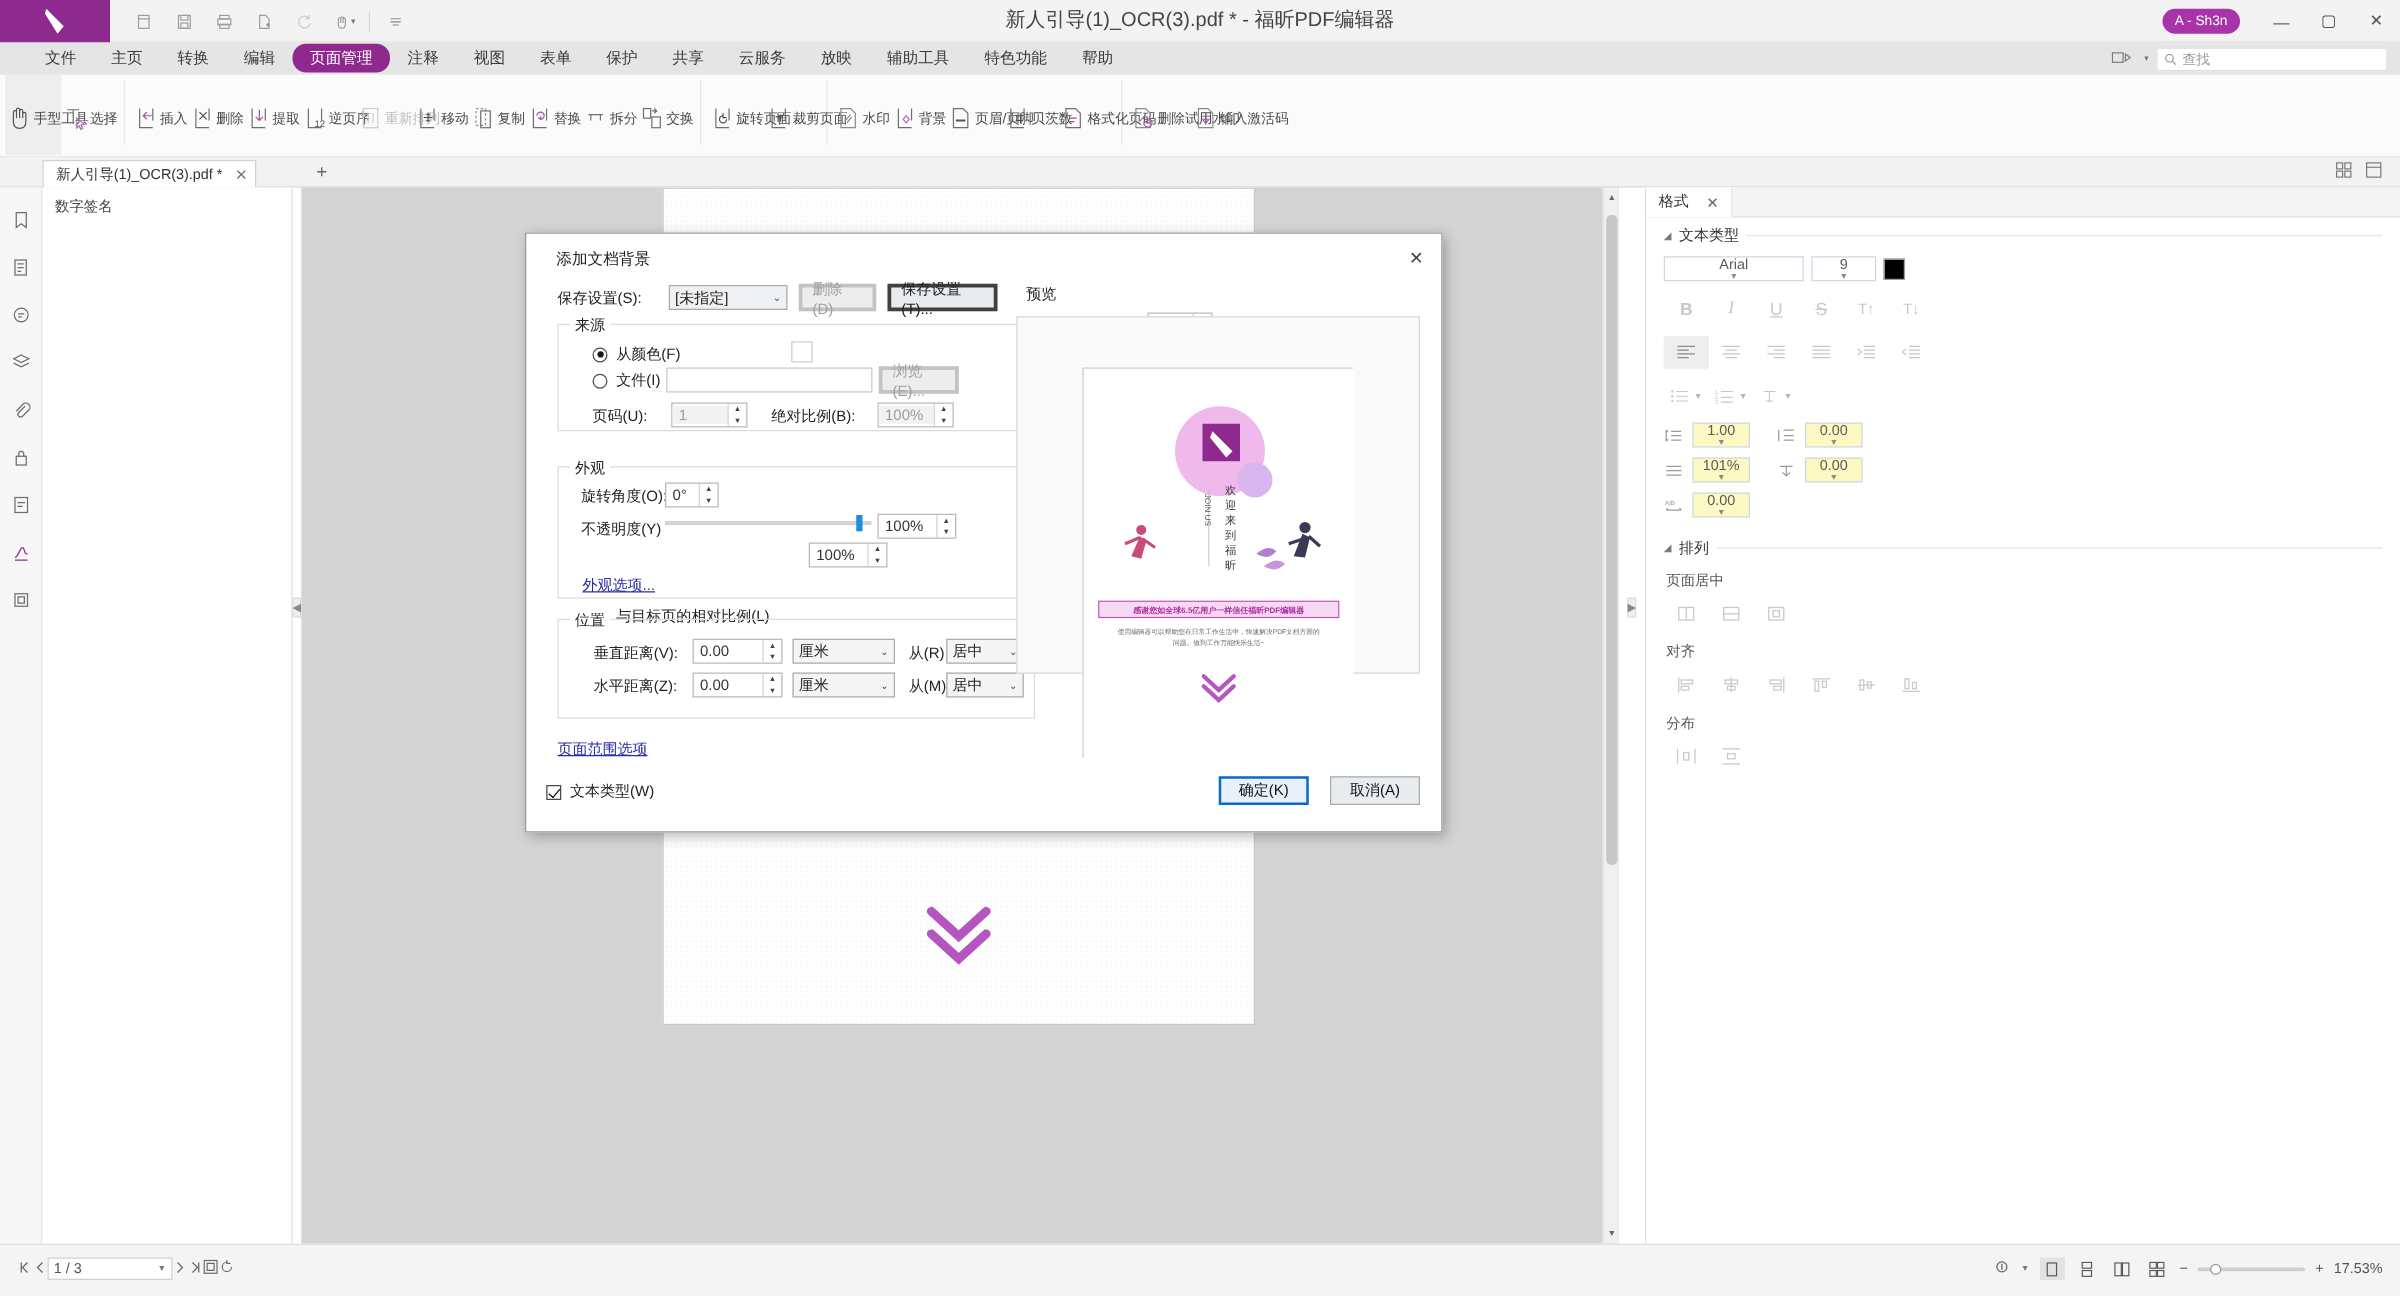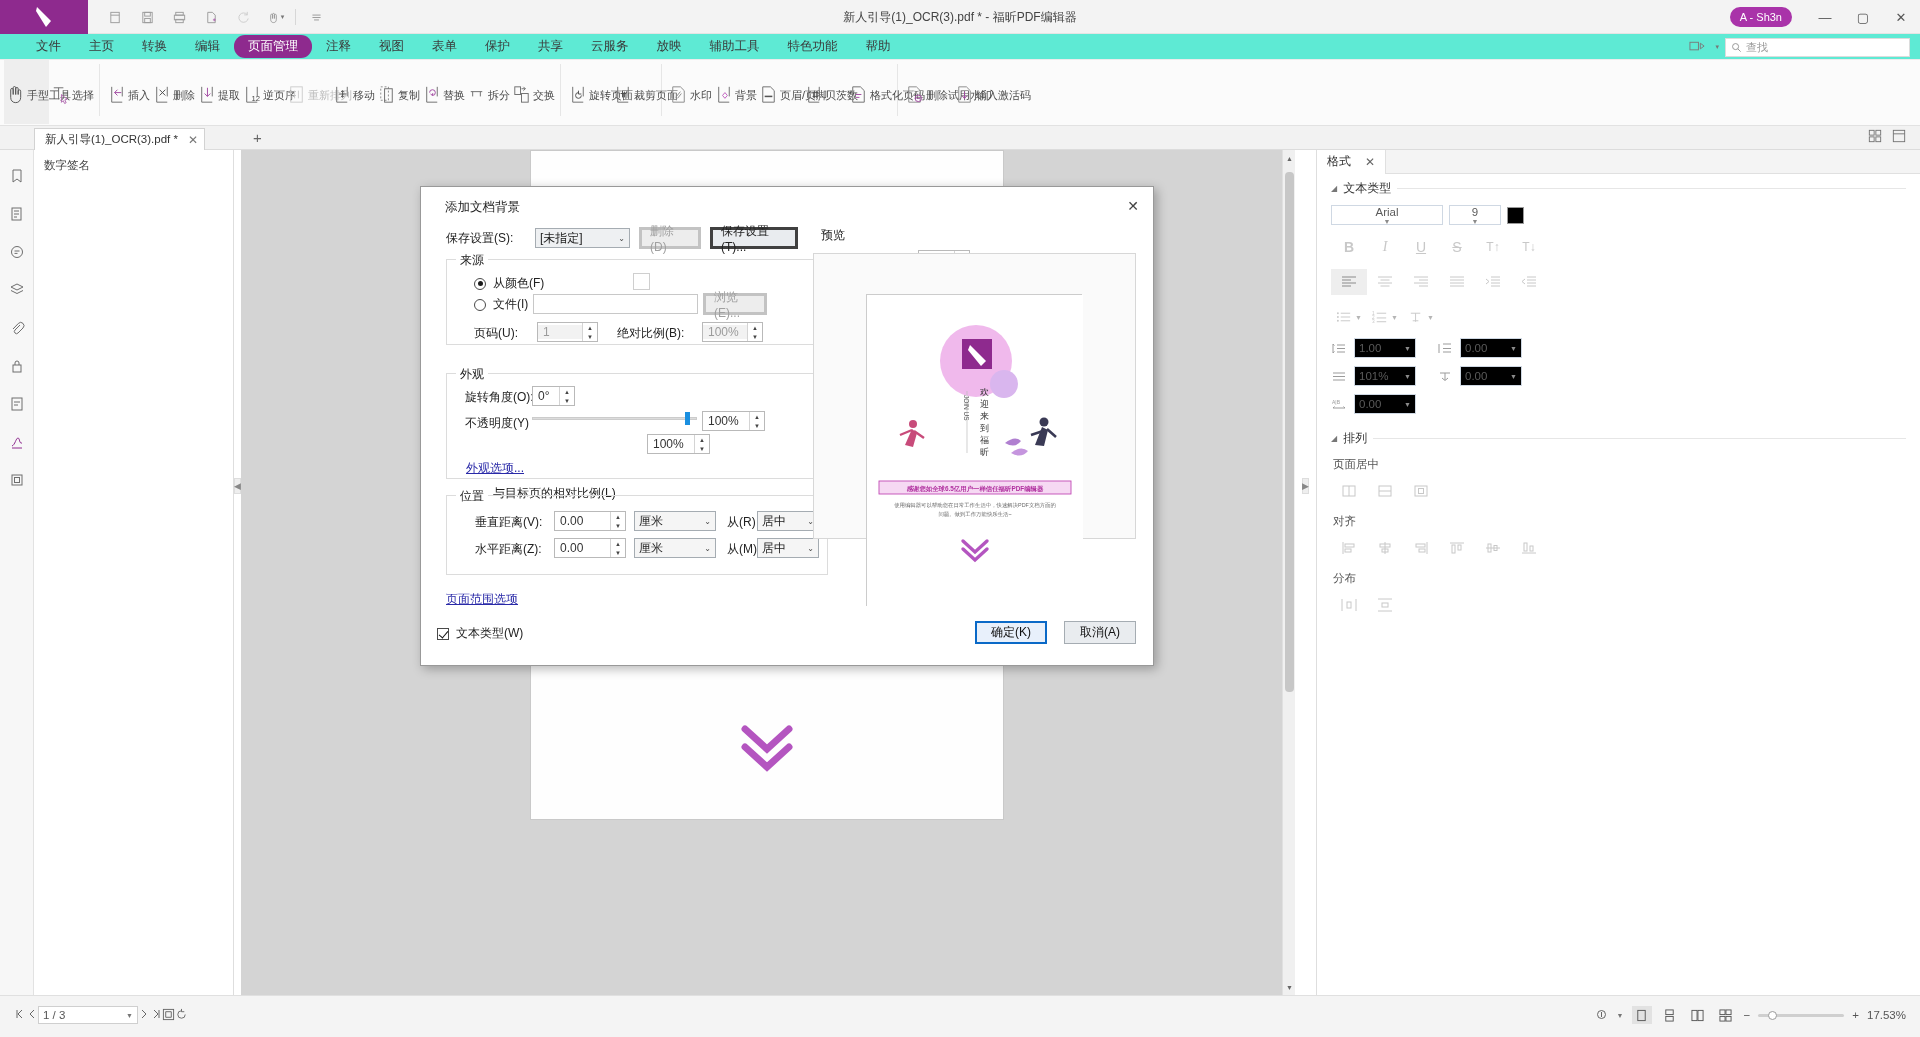--- a/index.html
+++ b/index.html
@@ -13,27 +13,27 @@
   .app { position:relative; width:1920px; height:1037px; }
 
   
   .titlebar { position:absolute; left:0; top:0; width:1920px; height:34px; background:#f3f3f3; border-bottom:1px solid #e4e4e4; }
   .logo-box { position:absolute; left:0; top:0; width:88px; height:34px; background:#8e2a8e; display:flex; align-items:center; justify-content:center; }
   .logo-glyph { width:22px; height:24px; }
   .qat { position:absolute; left:100px; top:0; height:34px; display:flex; align-items:center; gap:2px; }
   .qat-btn { width:30px; height:28px; display:flex; align-items:center; justify-content:center; border-radius:2px; }
   .qat-btn svg { display:block; }
   .qat-sep { width:1px; height:16px; background:#d7d7d7; margin:0 3px; }
-  .title-text { position:absolute; left:0; top:0; width:1920px; height:34px; line-height:34px; text-align:center; font-size:12px; color:#444; pointer-events:none; }
+  .title-text { position:absolute; left:0; top:0; width:1920px; height:34px; line-height:34px; text-align:center; font-size:16px; color:#444; pointer-events:none; }
   .win-actions { position:absolute; right:0; top:0; height:34px; display:flex; align-items:center; }
   .acct-pill { height:20px; background:#a933a9; color:#fff; font-size:11px; border-radius:10px; padding:0 10px; line-height:20px; margin-right:14px; }
   .wbtn { width:38px; height:34px; display:flex; align-items:center; justify-content:center; color:#555; font-size:13px; }
 
   
-  .menubar { position:absolute; left:0; top:34px; width:1920px; height:26px; background:#5eead4; border-bottom:1px solid #ececec; display:flex; align-items:center; padding-left:22px; }
+  .menubar { position:absolute; left:0; top:34px; width:1920px; height:26px; background:#e5e5e5; border-bottom:1px solid #ececec; display:flex; align-items:center; padding-left:22px; }
   .menu-item { font-size:12.5px; color:#3a3a3a; padding:3px 14px; border-radius:11px; white-space:nowrap; }
   .menu-item.active { background:#8e2a8e; color:#fff; }
   .menu-right { position:absolute; right:10px; top:0; height:26px; display:flex; align-items:center; gap:6px; }
   .search-box { width:185px; height:19px; border:1px solid #dcdcdc; background:#fff; display:flex; align-items:center; padding:0 5px; gap:4px; }
   .search-box span { font-size:11px; color:#9a9a9a; }
   .mini-ic { width:24px; height:20px; display:flex; align-items:center; justify-content:center; }
 
   
   .ribbon { position:absolute; left:0; top:60px; width:1920px; height:66px; background:#fbfbfb; border-bottom:1px solid #e2e2e2; display:flex; align-items:flex-start; padding-left:4px; }
   .rb-item { width:45px; height:64px; display:flex; flex-direction:row; align-items:center; padding-top:5px; position:relative; }
@@ -82,21 +82,21 @@
   .rp-sec-hd .tri { font-size:8px; color:#777; }
   .rp-sec-hd .rule { flex:1; height:1px; background:#e6e6e6; }
   .fld { height:20px; border:1px solid #cfd8e3; background:#fff; display:flex; align-items:center; justify-content:space-between; padding:0 4px; font-size:11.5px; color:#5a5a5a;flex-direction:column; }
   .fld .cv { font-size:7px; color:#8b8b8b; }
   .sw { width:17px; height:17px; background:#000; border:1px solid #9a9a9a; }
   .icrow { display:flex; gap:0; margin-top:9px; }
   .icbtn { width:36px; height:26px; display:flex; align-items:center; justify-content:center; color:#c8c8c8; }
   .icbtn.on { background:#eeeeee; }
   .numrow { display:flex; align-items:center; gap:7px; margin-top:8px; }
   .numicon { width:16px; height:16px; display:flex; align-items:center; justify-content:center; color:#9b9b9b; }
-  .numfld { width:62px; height:20px; border:1px solid #cfd8e3; background:#000000; display:flex; align-items:center; justify-content:space-between; padding:0 4px; font-size:11.5px; color:#5a5a5a; }
+  .numfld { width:46px; height:20px; border:1px solid #cfd8e3; background:#fef9c3; display:flex; align-items:center; justify-content:space-between; padding:0 4px; font-size:11.5px; color:#5a5a5a;flex-direction:column; }
   .sublbl { font-size:11.5px; color:#555; margin:10px 0 6px 2px; }
 
   
   .status { position:absolute; left:0; top:995px; width:1920px; height:42px; background:#f4f4f4; border-top:1px solid #e0e0e0; }
   .st-left { position:absolute; left:14px; top:10px; display:flex; align-items:center; gap:0; font-size:11.5px; color:#555; }
   .pg-box { width:100px; height:18px; border:1px solid #cfcfcf; background:#fff; display:flex; align-items:center; justify-content:space-between; padding:0 4px; font-size:11.5px; }
   .st-right { position:absolute; right:14px; top:10px; display:flex; align-items:center; gap:8px; font-size:11.5px; color:#555; }
   .vw-btn { width:20px; height:18px; display:flex; align-items:center; justify-content:center; color:#555; }
   .vw-btn.on { background:#e2e2e2; }
   .zline { width:86px; height:3px; background:#cfcfcf; border-radius:2px; position:relative; }

